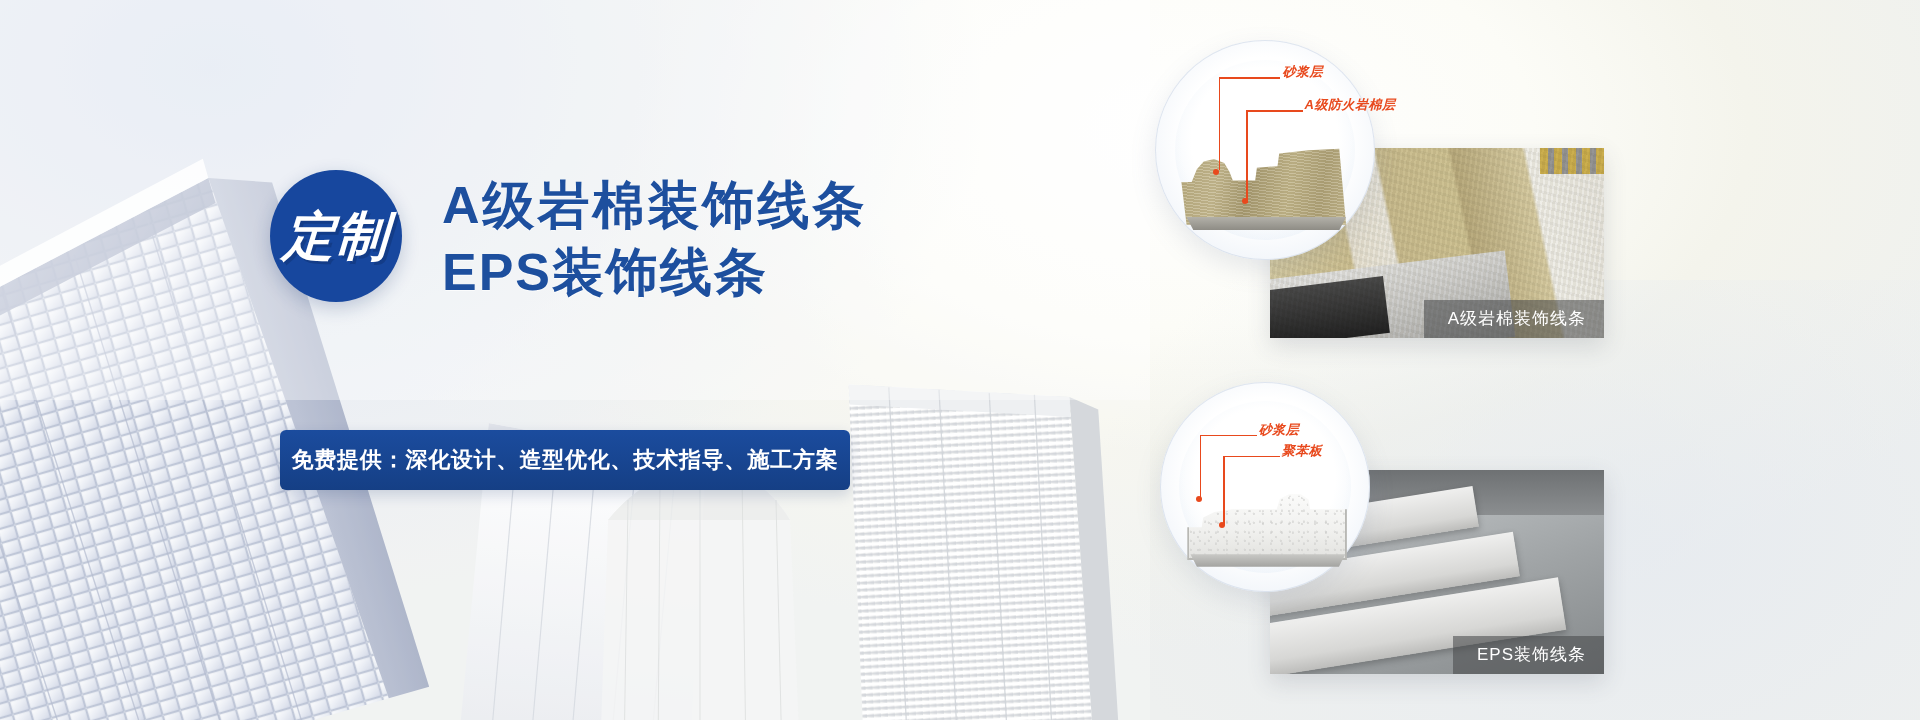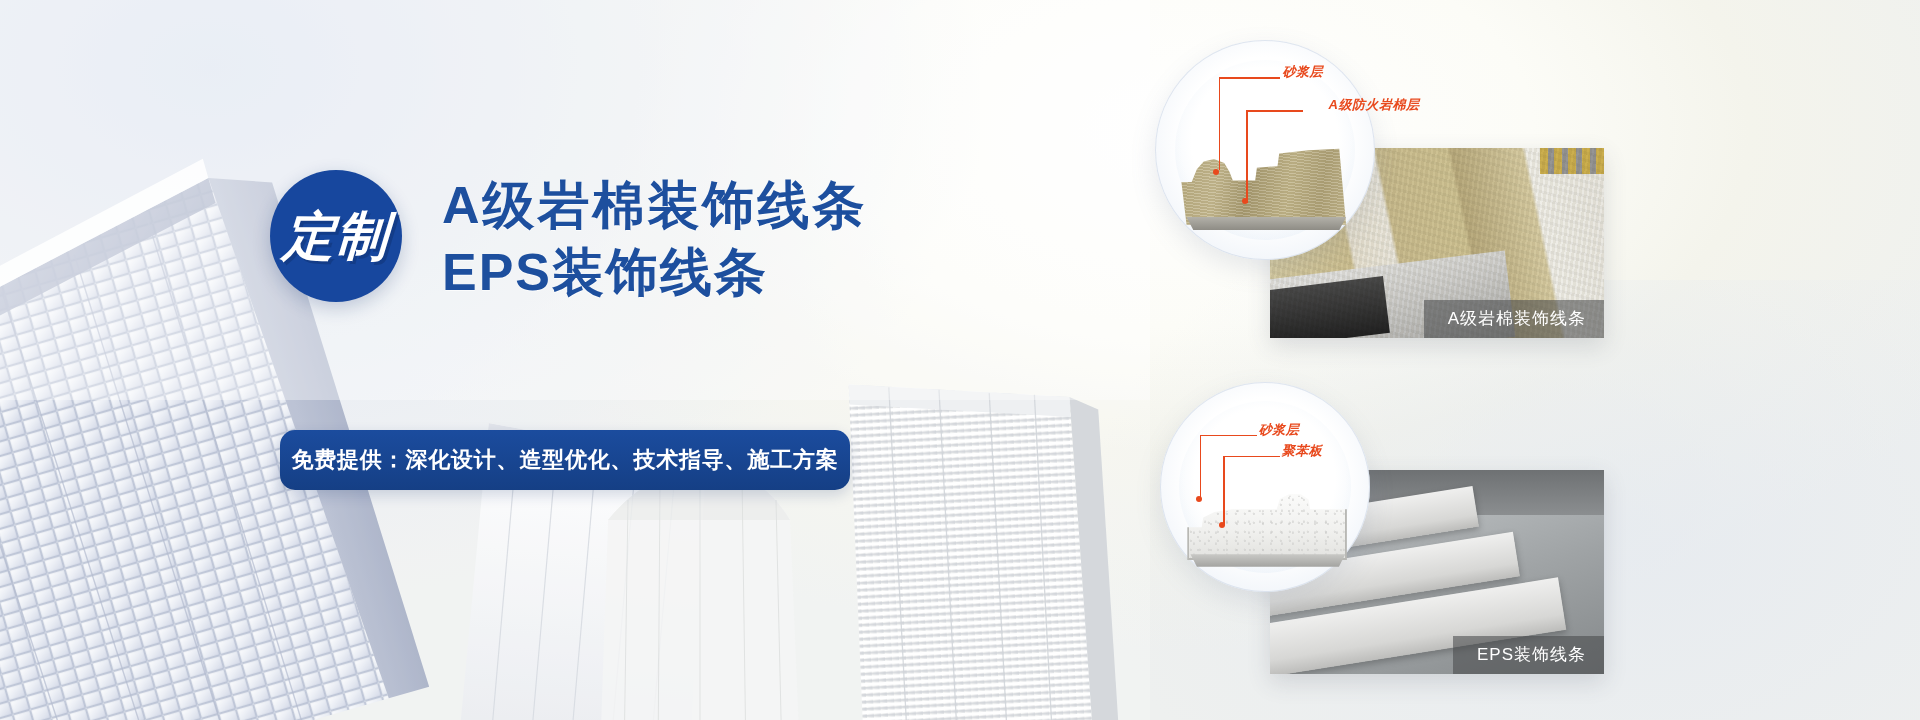--- a/index.html
+++ b/index.html
@@ -78,21 +78,21 @@
     white-space: nowrap;
     text-shadow: 0 1px 0 rgba(255,255,255,.7);
   }
   .h-line.line2 { letter-spacing: 2px; }
 
   .ribbon {
     position: absolute;
     left: 10px; top: 270px;
     width: 570px; height: 60px;
     background: linear-gradient(180deg, #1b4c9e 0%, #153f85 100%);
-    border-radius: 15px;
+    border-radius: 6px;
     display: flex; align-items: center; justify-content: center;
     box-shadow: 0 5px 14px rgba(20,50,110,.18);
   }
   .ribbon-text {
     color: #ffffff;
     font-size: 22px;
     font-weight: 700;
     letter-spacing: .8px;
     white-space: nowrap;
   }
@@ -380,21 +380,21 @@
     <div class="profile-rock-base"></div>
 
     <div class="dg-dot" style="left:26.5%; top:58.5%;"></div>
     <div class="dg-line" style="left:29%; top:17%; width:1.6px; height:42%;"></div>
     <div class="dg-line" style="left:29%; top:17%; width:28%; height:1.6px;"></div>
     <div class="dg-label" style="left:58%; top:10.5%;">砂浆层</div>
 
     <div class="dg-dot" style="left:39.5%; top:72%;"></div>
     <div class="dg-line" style="left:41.5%; top:32%; width:1.6px; height:42%;"></div>
     <div class="dg-line" style="left:41.5%; top:32%; width:26%; height:1.6px;"></div>
-    <div class="dg-label" style="left:68%; top:25.5%;margin-left:24px;">A级防火岩棉层</div>
+    <div class="dg-label" style="left:68%; top:25.5%;">A级防火岩棉层</div>
   </div>
 
   <div class="diagram bottom">
     <div class="profile-eps"></div>
     <div class="profile-eps-base"></div>
 
     <div class="dg-dot" style="left:17%; top:54.5%;"></div>
     <div class="dg-line" style="left:19%; top:25%; width:1.6px; height:31%;"></div>
     <div class="dg-line" style="left:19%; top:25%; width:27%; height:1.6px;"></div>
     <div class="dg-label" style="left:47%; top:18.5%;">砂浆层</div>

